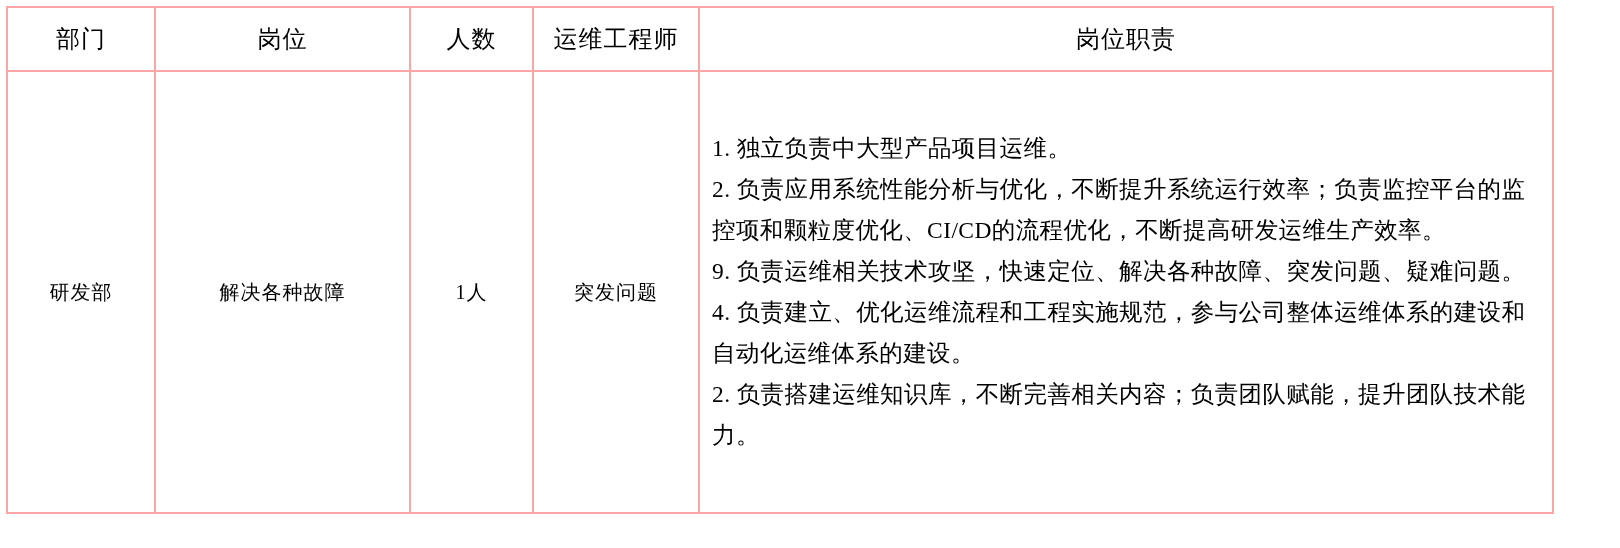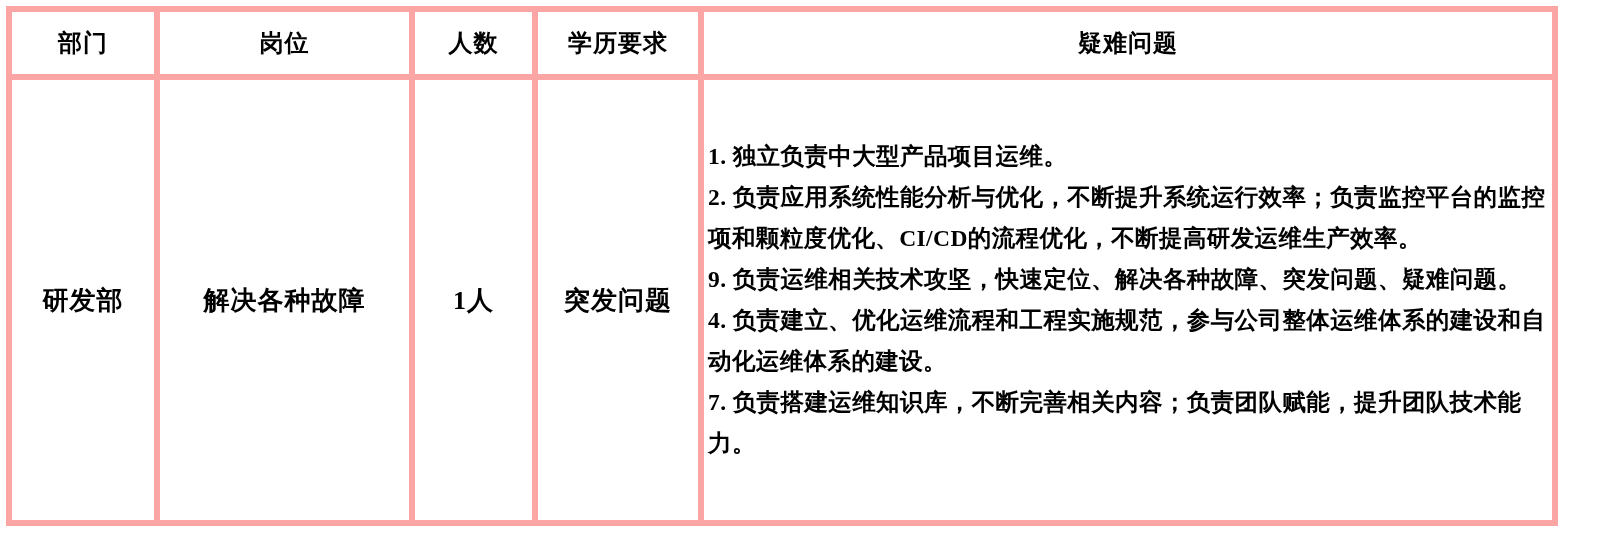--- a/index.html
+++ b/index.html
@@ -21,50 +21,50 @@
     box-sizing: border-box;
   }
   table.job-table {
     border-collapse: collapse;
     table-layout: fixed;
     width: 1546px;
     margin: 6px 0 0 6px;
   }
   table.job-table td,
   table.job-table th {
-    border: 6px solid #fca5a5;
+    border: 2px solid #fca5a5;
     padding: 0;
     vertical-align: middle;
-    font-weight: bold;
+    font-weight: normal;
   }
   
   col.c-dept   { width: 148px; }
   col.c-post   { width: 255px; }
   col.c-count  { width: 123px; }
   col.c-edu    { width: 166px; }
   col.c-duty   { width: 854px; }
 
   thead td {
     height: 62px;
     text-align: center;
     font-size: 24px;
     letter-spacing: 1px;
   }
   .cell-center {
     text-align: center;
-    font-size: 26px;
+    font-size: 20px;
     letter-spacing: 1px;
   }
   td.duty-cell {
     text-align: left;
     padding: 12px 14px 10px 16px;
     vertical-align: top;
   }
   .duty-list {
-    margin: 4px;
+    margin: 12px;
     padding: 0;
     list-style: none;
   }
   .duty-list li {
     font-size: 23.5px;
     line-height: 41px;
     text-indent: 0;
     letter-spacing: 0.4px;
   }
   .body-row td {
@@ -81,35 +81,35 @@
       <col class="c-post">
       <col class="c-count">
       <col class="c-edu">
       <col class="c-duty">
     </colgroup>
     <thead>
       <tr>
         <td>部门</td>
         <td>岗位</td>
         <td>人数</td>
-        <td>学历要求</td>
-        <td>疑难问题</td>
+        <td>运维工程师</td>
+        <td>岗位职责</td>
       </tr>
     </thead>
     <tbody>
       <tr class="body-row">
         <td class="cell-center">研发部</td>
         <td class="cell-center">解决各种故障</td>
         <td class="cell-center">1人</td>
         <td class="cell-center">突发问题</td>
         <td class="duty-cell">
           <ul class="duty-list">
             <li>1. 独立负责中大型产品项目运维。</li>
             <li>2. 负责应用系统性能分析与优化，不断提升系统运行效率；负责监控平台的监控项和颗粒度优化、CI/CD的流程优化，不断提高研发运维生产效率。</li>
             <li>9. 负责运维相关技术攻坚，快速定位、解决各种故障、突发问题、疑难问题。</li>
             <li>4. 负责建立、优化运维流程和工程实施规范，参与公司整体运维体系的建设和自动化运维体系的建设。</li>
-            <li>7. 负责搭建运维知识库，不断完善相关内容；负责团队赋能，提升团队技术能力。</li>
+            <li>2. 负责搭建运维知识库，不断完善相关内容；负责团队赋能，提升团队技术能力。</li>
           </ul>
         </td>
       </tr>
     </tbody>
   </table>
 </div>
 
 </body></html>

